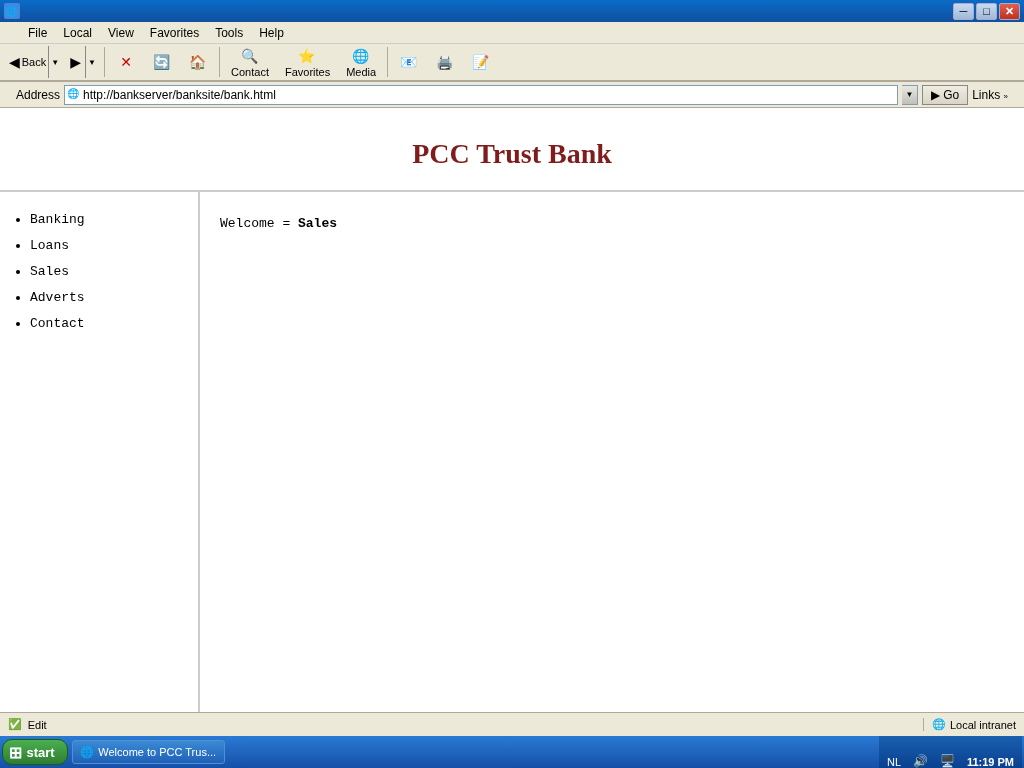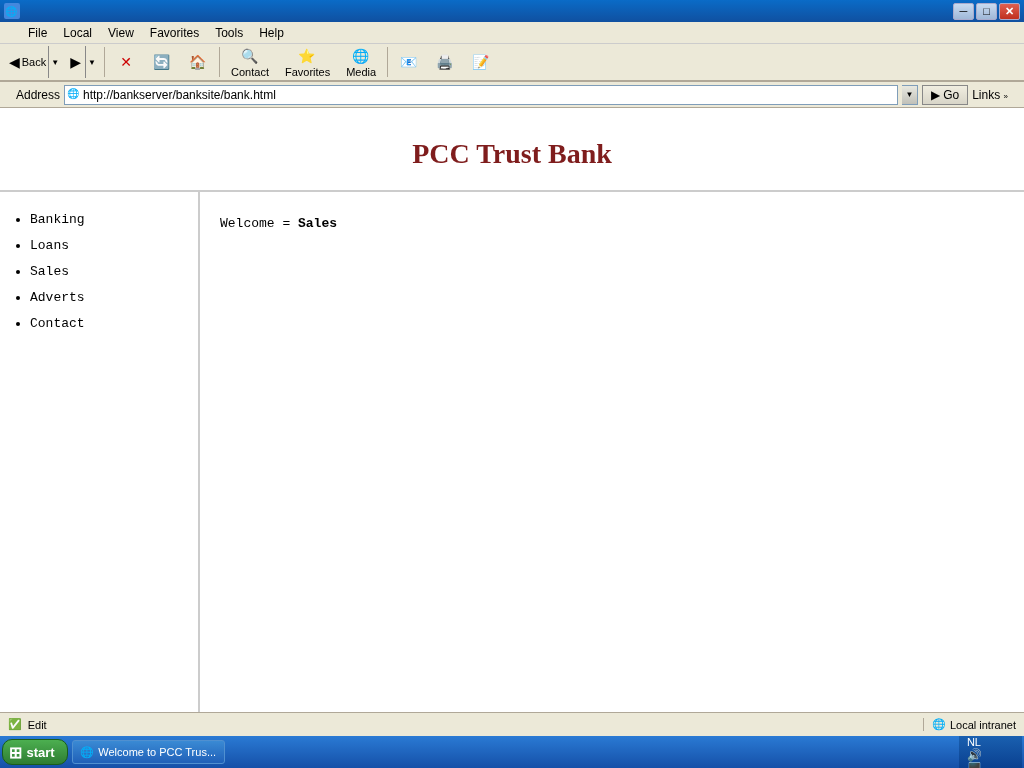--- a/index.html
+++ b/index.html
@@ -311,26 +311,25 @@
       height: 24px;
       padding: 0 8px;
       display: flex;
       align-items: center;
       gap: 4px;
       cursor: pointer;
     }
     .taskbar-right {
       margin-left: auto;
       display: flex;
-      align-items: flex-start;
-      gap: 0;
+      align-items: flex-end;
+      gap: 12px;
       padding: 0 8px;
       background: linear-gradient(to bottom, #1a60b0, #0a4090);
       height: 100%;
-      flex-direction: column;
     }
     .taskbar-lang {
       color: white;
       font-size: 11px;
       font-family: "Tahoma", sans-serif;
     }
     .clock {
       color: white;
       font-size: 11px;
       font-family: "Tahoma", sans-serif;

